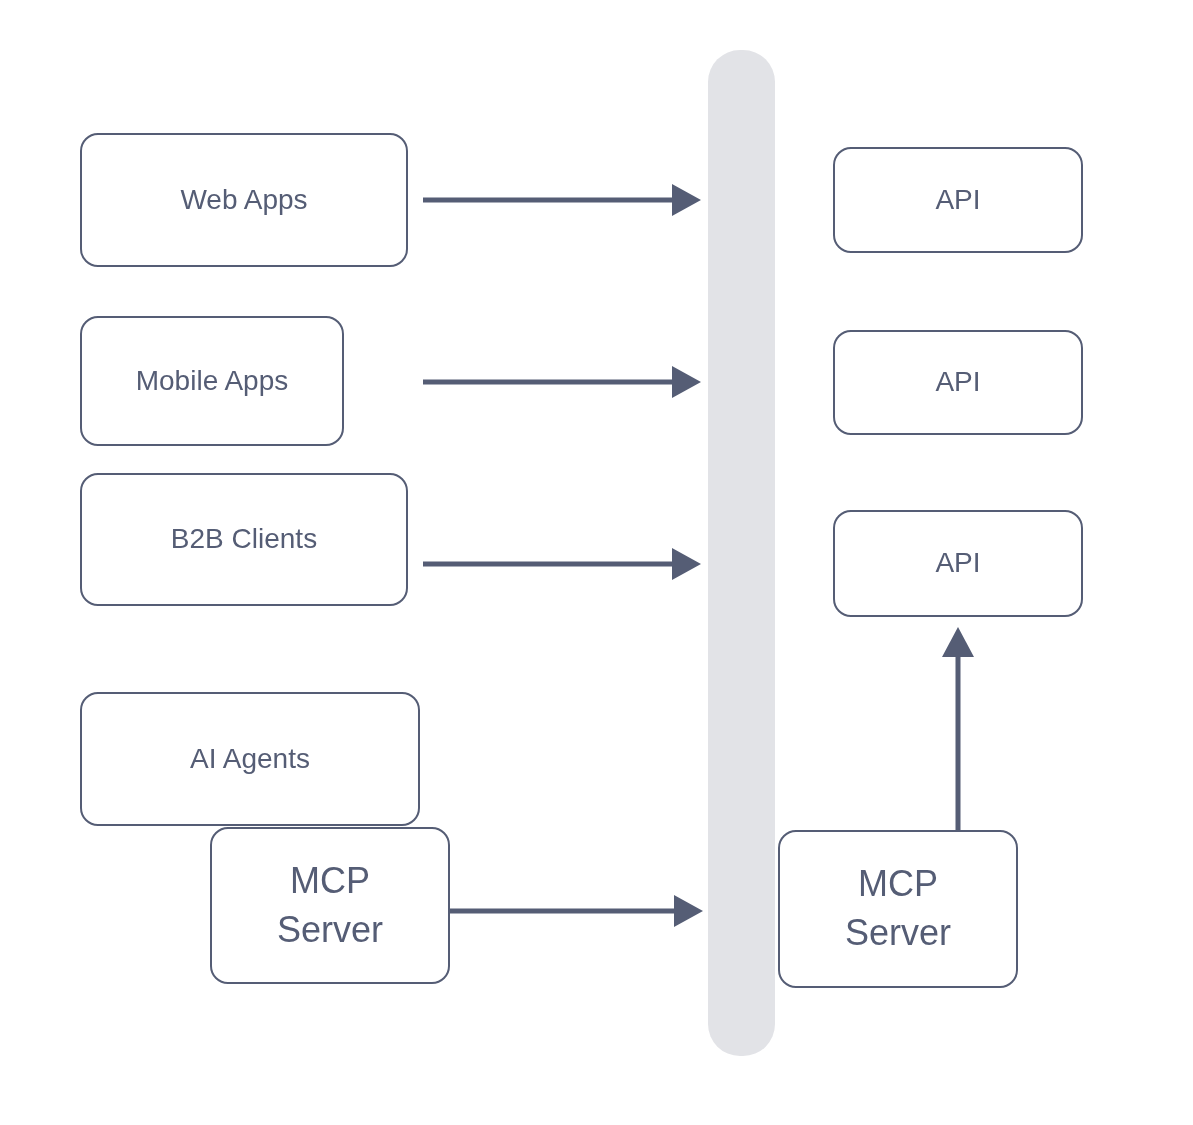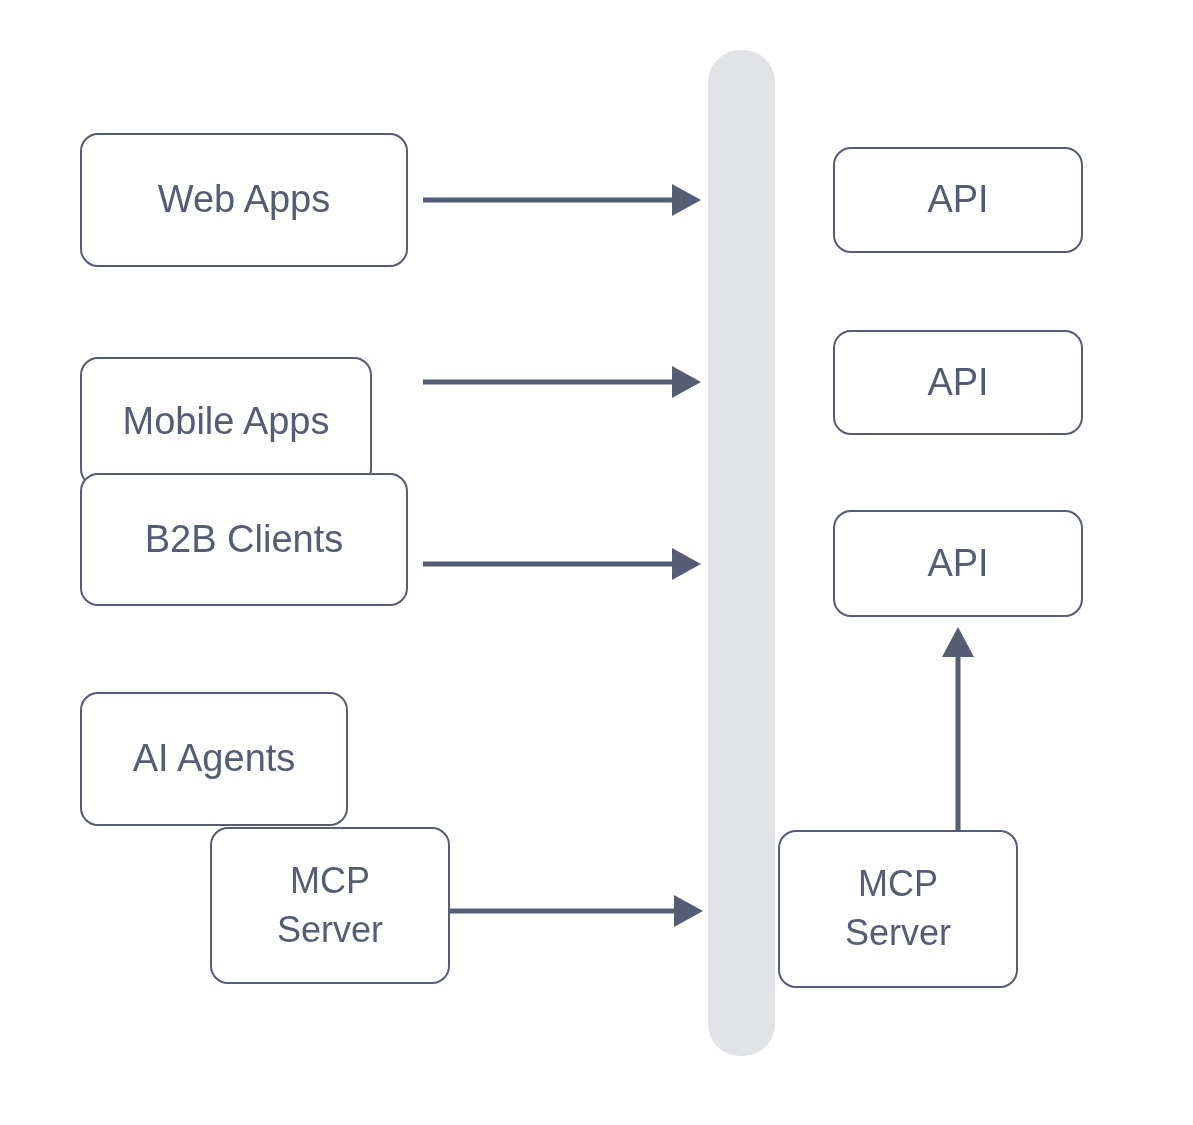--- a/index.html
+++ b/index.html
@@ -15,27 +15,27 @@
   }
   .canvas{position:absolute;inset:0;background:var(--bg);}
   .gateway-bar{
     position:absolute;left:708px;top:50px;width:67px;height:1006px;
     background:var(--bar);border-radius:32px;
   }
   .node{
     position:absolute;background:#fff;
     border:2.5px solid var(--stroke);border-radius:18px;
     display:flex;align-items:center;justify-content:center;
-    color:var(--stroke);font-size:38px;line-height:1.3;
+    color:var(--stroke);font-size:28px;line-height:1.3;
     text-align:center;
   }
   .n-web    {left:80px; top:133px;width:328px;height:134px;}
-  .n-mobile {left:80px; top:316px;width:292px;height:130px;margin-top:41px;}
+  .n-mobile {left:80px; top:316px;width:264px;height:130px;}
   .n-b2b    {left:80px; top:473px;width:328px;height:133px;}
-  .n-ai     {left:80px; top:692px;width:268px;height:134px;}
+  .n-ai     {left:80px; top:692px;width:340px;height:134px;}
   .n-mcp-left {left:210px;top:827px;width:240px;height:157px;font-size:36px;}
   .n-api1   {left:833px;top:147px;width:250px;height:106px;}
   .n-api2   {left:833px;top:330px;width:250px;height:105px;}
   .n-api3   {left:833px;top:510px;width:250px;height:107px;}
   .n-mcp-right{left:778px;top:830px;width:240px;height:158px;font-size:36px;}
   .wrap-label{display:inline-block;max-width:150px;line-height:1.35;text-align:center;}
   svg.arrows{position:absolute;left:0;top:0;width:1193px;height:1125px;pointer-events:none;}
   svg.arrows line{stroke:var(--stroke);stroke-width:5;}
   svg.arrows polygon{fill:var(--stroke);}
 </style>

